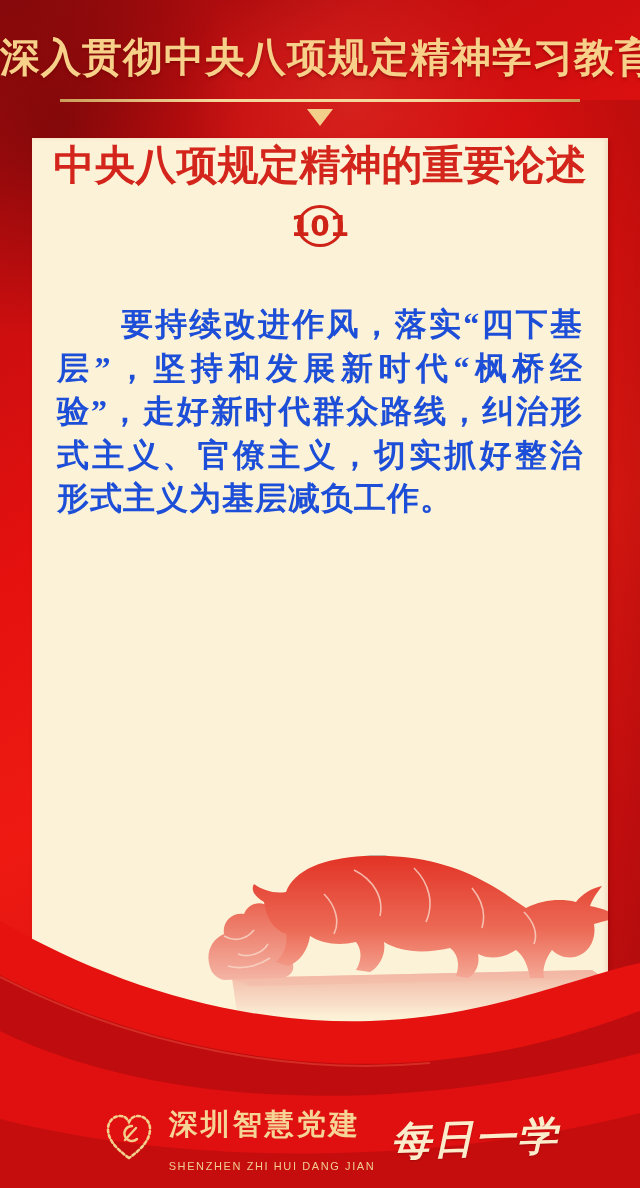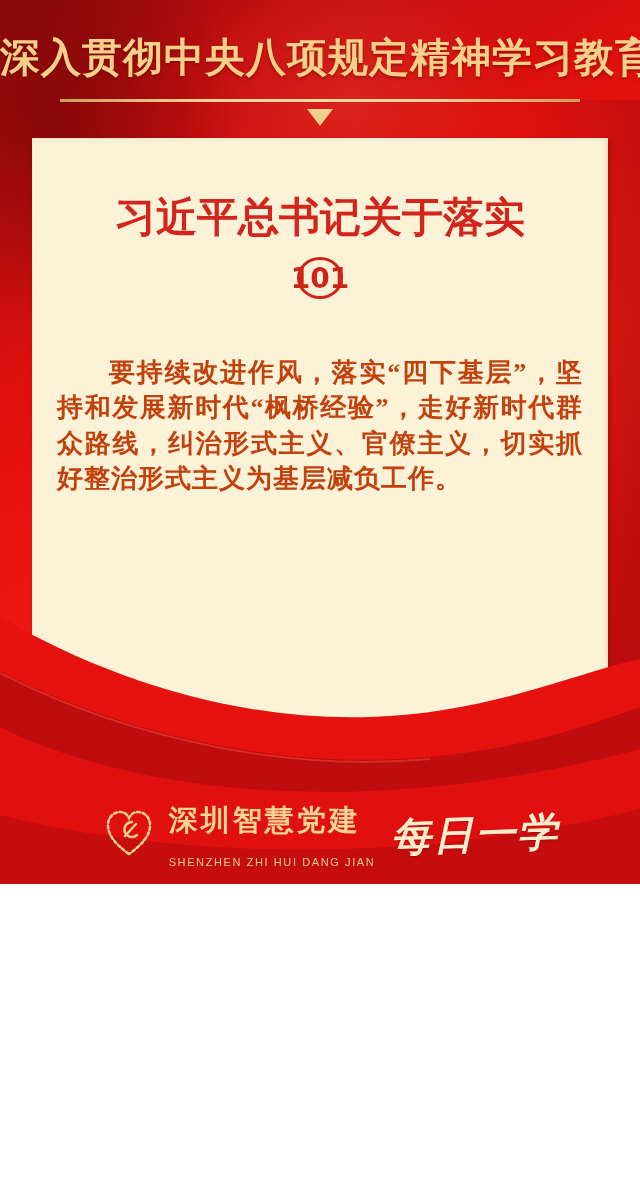--- a/index.html
+++ b/index.html
@@ -1,20 +1,20 @@
 <!DOCTYPE html>
 <html><head>
 <meta charset="utf-8">
 <style>
   * { margin:0; padding:0; box-sizing:border-box; }
   html,body { width:640px; }
   body { font-family:"Liberation Serif","DejaVu Serif",serif; }
 
   .poster{
-    position:relative; width:640px; height:884px; overflow:hidden;
+    position:relative; width:640px; height:1188px; overflow:hidden;
     background:linear-gradient(150deg,#8f0a0c 0%,#c30d0f 14%,#e5110f 38%,#ee1a12 55%,#d90f10 75%,#c00d10 100%);
     text-decoration:underline;
   }
   .fold{ position:absolute; pointer-events:none; }
   .fold-tl{ left:-120px; top:-80px; width:360px; height:420px;
     background:radial-gradient(closest-side, rgba(90,5,6,.55), rgba(90,5,6,0));
     transform:rotate(18deg);}
   .fold-right{ right:-60px; top:100px; width:180px; height:900px;
     background:linear-gradient(90deg, rgba(120,8,8,0), rgba(120,8,8,.45));}
   .fold-sheen{ left:180px; top:-60px; width:340px; height:320px;
@@ -41,21 +41,21 @@
   }
   .card-title{ text-align:center; font-weight:bold; color:#d3251b;
     font-size:41px; line-height:1.32; }
   .card-title.first{ margin-top:52px; }
   .num-badge{
     width:46px; height:42px; margin:13px auto 0; border:3px solid #cf2318; border-radius:50%;
     display:flex; align-items:center; justify-content:center;
     color:#cf2318; font-size:28px; font-weight:bold; font-family:"DejaVu Sans",sans-serif;
   }
   .quote{
-    margin:56px 25px 0; font-size:26px; font-weight:bold; color:#c2410c;
+    margin:56px 25px 0; font-size:32px; font-weight:bold; color:#1d4ed8;
     line-height:1.36; text-align:justify; text-indent:2em; letter-spacing:1px;
   }
   .attribution{
     margin:14px 23px 0; font-size:26px; color:#c9241c;
     line-height:1.43; text-align:justify; letter-spacing:0.5px;
   }
   .bull-wrap{ position:absolute; left:172px; top:712px; width:420px; height:175px; }
 
   
   .wave{ position:absolute; left:0; bottom:0; width:640px; height:275px; }
@@ -83,21 +83,21 @@
   <div class="fold fold-sheen"></div>
   <div class="fold fold-right"></div>
 
   <header class="banner">
     <div class="banner-title">深入贯彻中央八项规定精神学习教育</div>
     <div class="gold-line"></div>
     <div class="tri-down"></div>
   </header>
 
   <main class="card">
-    <h2 class="card-title first">习近平总书记关于落实</h2>
+    <h2 class="card-title">中央八项规定精神的重要论述</h2>
     <div class="num-badge">
       <span>101</span>
     </div>
     <p class="quote">要持续改进作风，落实“四下基层”，坚持和发展新时代“枫桥经验”，走好新时代群众路线，纠治形式主义、官僚主义，切实抓好整治形式主义为基层减负工作。</p>
 
     <div class="bull-wrap">
       <svg width="420" height="175" viewBox="0 0 420 175">
         <defs>
           <linearGradient id="bullGrad" x1="0" y1="0" x2="0" y2="1">
             <stop offset="0" stop-color="#e23а26"></stop>

